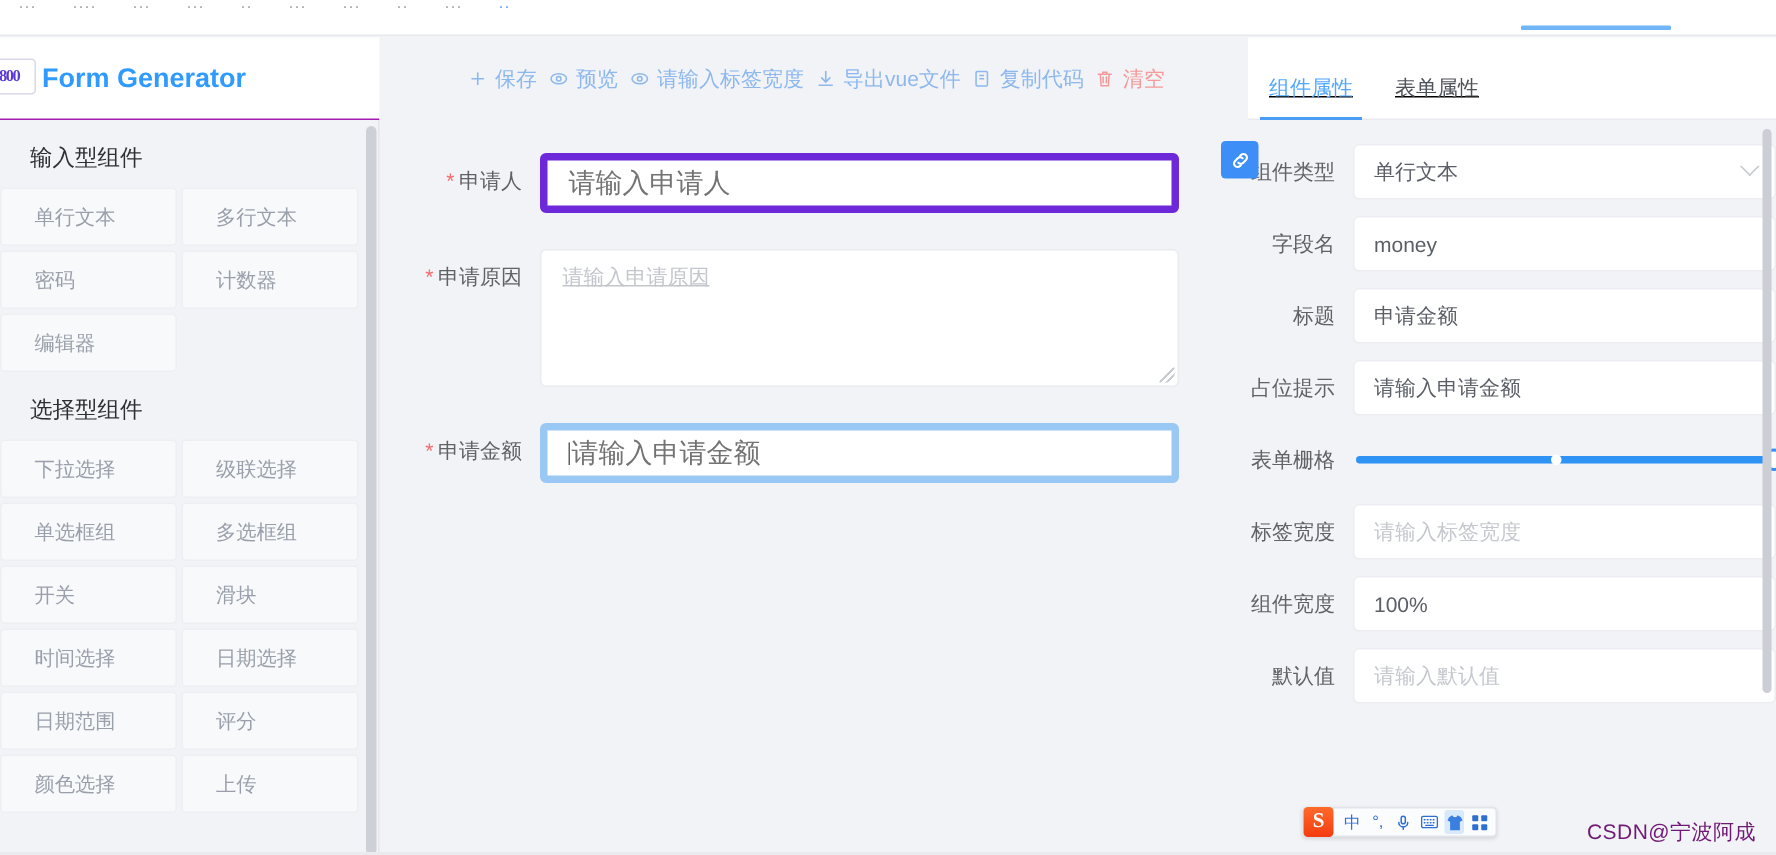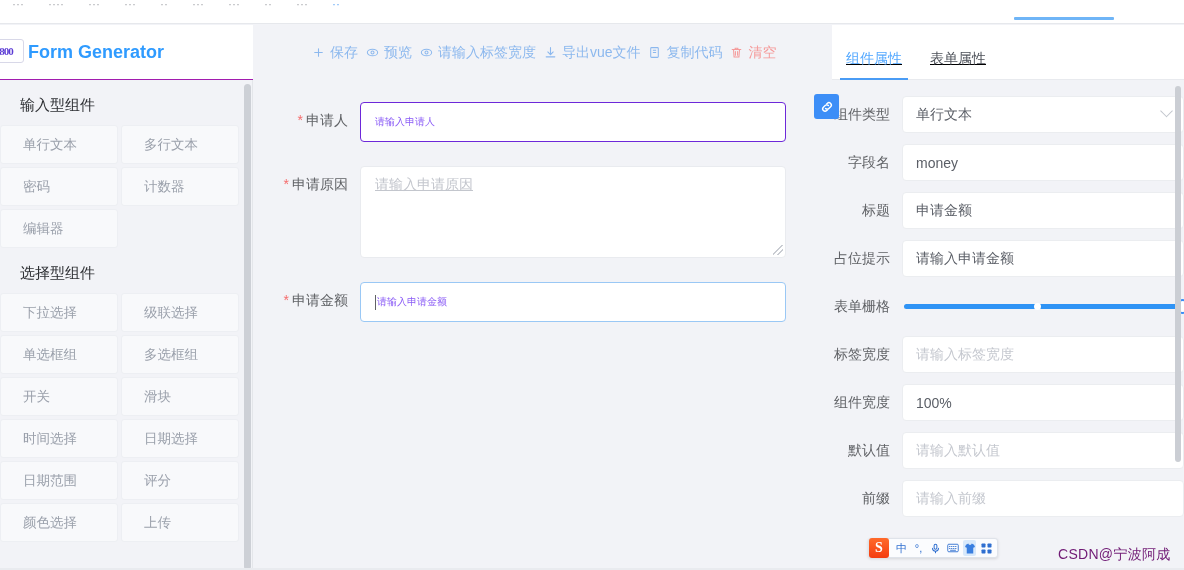--- a/index.html
+++ b/index.html
@@ -171,26 +171,26 @@
     padding-top: 10px;
     font-size: 14px;
     color: #606266;
     white-space: nowrap;
   }
   .req-star { color: #f56c6c; margin-right: 3px; }
   .field-wrap { flex: 1; }
   .el-input {
     width: 100%; height: 40px;
     background: #ffffff;
-    border: 1px solid #6d28d9;
+    border: 5px solid #6d28d9;
     border-radius: 4px;
     display: flex; align-items: center;
     padding: 0 14px;
-    font-size: 10px;
-    color: #8b5cf6;
+    font-size: 18px;
+    color: #737373;
   }
   .el-input.focused {
     border-color: #9ac8f5;
   }
   .el-input.focused .caret {
     display: inline-block;
     width: 1px; height: 15px;
     background: #606266;
     margin-right: 1px;
     vertical-align: middle;
@@ -609,28 +609,20 @@
         </div>
       </div>
       <div class="prop-row">
         <div class="prop-label">默认值</div>
         <div class="prop-ctrl">
           <div class="p-input placeholder">
             <span>请输入默认值</span>
           </div>
         </div>
       </div>
-      <div class="prop-row">
-        <div class="prop-label">前缀</div>
-        <div class="prop-ctrl">
-          <div class="p-input placeholder">
-            <span>请输入前缀</span>
-          </div>
-        </div>
-      </div>
     </div>
   <div id="props-scrollbar"></div>
 </div>
 
 <div id="ime">
   <div class="s-logo">S</div>
   <div id="ime-btns" style="display:flex;align-items:center;gap:4px;">
       <div class="ime-btn">中</div>
       <div class="ime-btn">°,</div>
       <div class="ime-btn">

